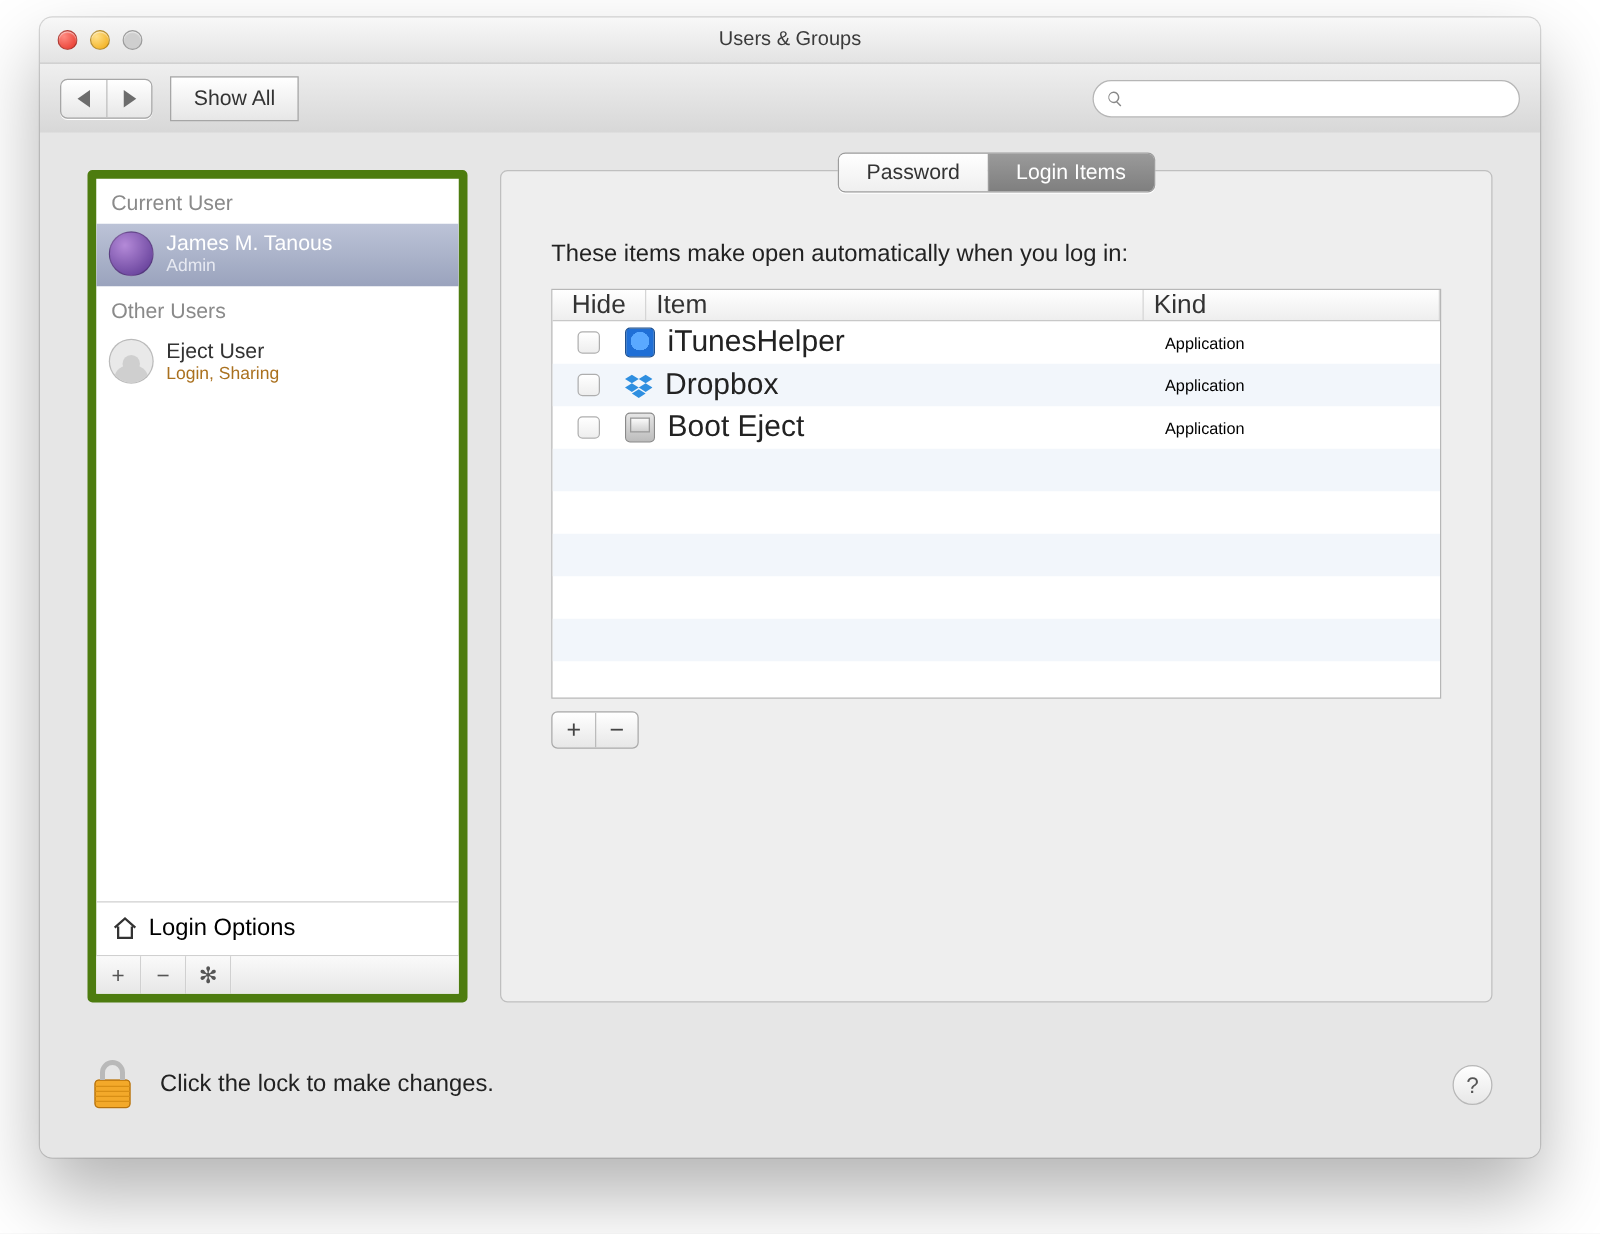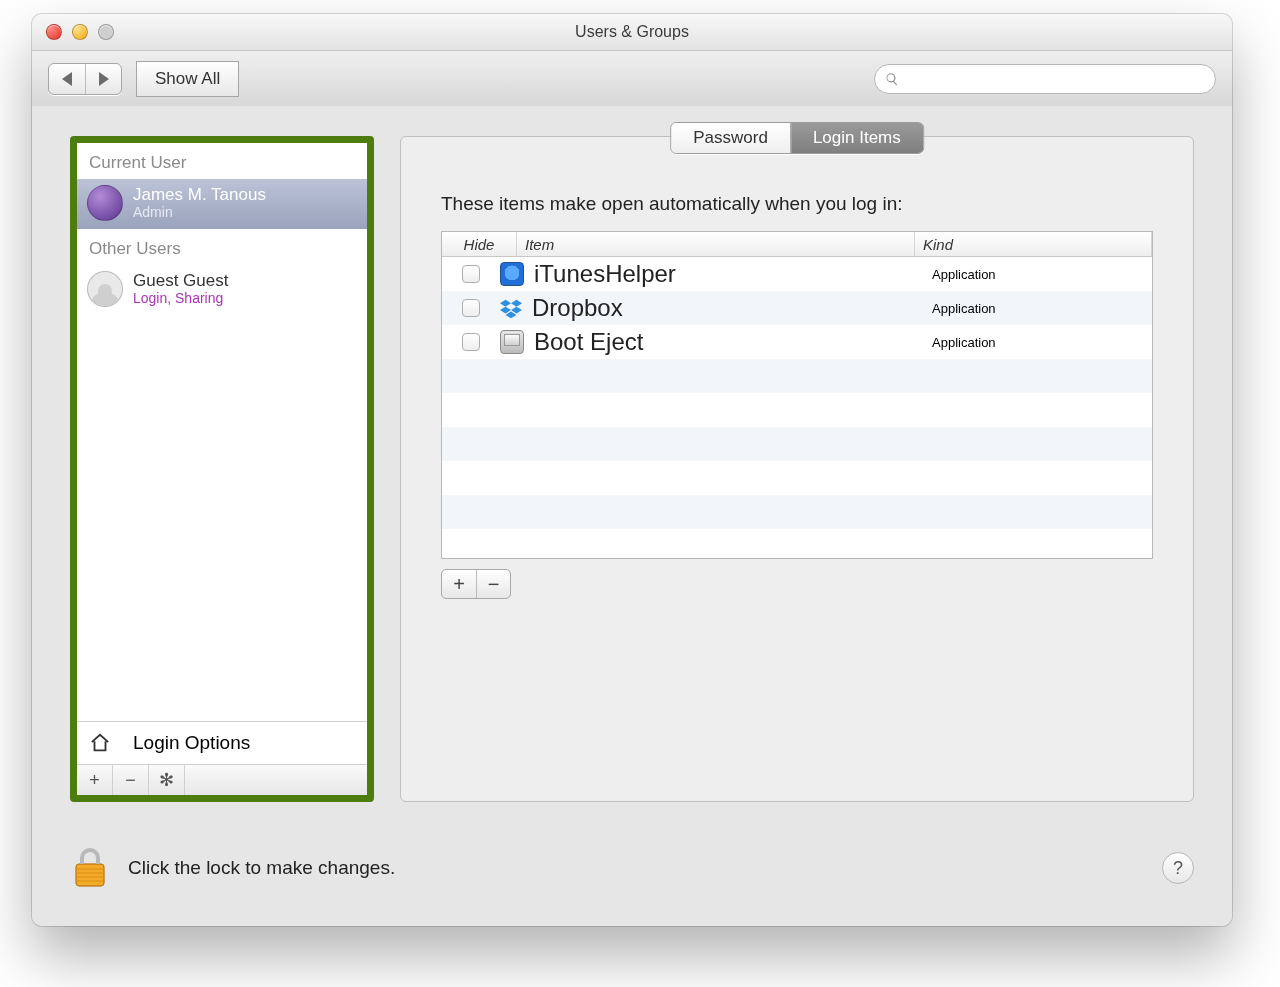--- a/index.html
+++ b/index.html
@@ -75,24 +75,24 @@
   }
   .avatar { width:34px; height:34px; border-radius:50%; flex:none; border:1px solid rgba(0,0,0,.2); }
   .avatar.purple { background:radial-gradient(circle at 35% 30%, #b48ad8, #58348f); }
   .avatar.blank { background:#e9e9e9; position:relative; overflow:hidden; }
   .avatar.blank::before { content:""; position:absolute; left:50%; top:35%; width:14px;height:14px; background:#cfcfcf; border-radius:50%; transform:translateX(-50%); }
   .avatar.blank::after { content:""; position:absolute; left:50%; top:60%; width:26px;height:18px; background:#cfcfcf; border-radius:50% 50% 0 0; transform:translateX(-50%); }
   .u-name { font-size:17px; line-height:1.1; }
   .u-sub  { font-size:14px; opacity:.9; }
   .user-row.sel .u-sub { color:#eef0f7; }
   .user-row:not(.sel) .u-name { color:#333; }
-  .user-row:not(.sel) .u-sub  { color:#a21caf; }
+  .user-row:not(.sel) .u-sub  { color:#a16207; }
   .sidebar-fill { flex:1; }
   .login-opts {
-    border-top:1px solid #d0d0d0; display:flex; align-items:center; gap:22px; padding:10px 12px;
+    border-top:1px solid #d0d0d0; display:flex; align-items:center; gap:8px; padding:10px 12px;
   }
   .house-icon { width:22px; height:22px; }
   .sidebar-tools {
     border-top:1px solid #d0d0d0; display:flex; height:30px;
   }
   .sidebar-tools button {
     width:36px; border:none; background:linear-gradient(#fafafa,#e7e7e7);
     border-right:1px solid #d0d0d0; display:flex; align-items:center; justify-content:center; font-size:18px; color:#555;
   }
   .sidebar-tools .rest { flex:1; background:linear-gradient(#fafafa,#e7e7e7); }
@@ -114,21 +114,21 @@
     border:1px solid #bfbfbf; border-radius:6px; background:#eeeeee;
     padding:56px 40px 30px;
   }
   .intro { font-size:19px; color:#222; margin-bottom:16px; }
 
   .table {
     border:1px solid #b7b7b7; background:#fff; height:326px; overflow:hidden;
   }
   .thead {
     display:flex; height:24px; background:linear-gradient(#ffffff,#eeeeee);
-    border-bottom:1px solid #c8c8c8; font-size:15px; color:#333;font-style:italic;
+    border-bottom:1px solid #c8c8c8; font-size:21px; color:#333;
   }
   .th { display:flex; align-items:center; padding:0 8px; border-right:1px solid #d5d5d5; }
   .th.hide { width:58px; justify-content:center; }
   .th.item { flex:1; }
   .th.kind { width:220px; }
   .tr { display:flex; height:34px; align-items:center; }
   .tr.alt { background:#f2f6fb; }
   .td.hide { width:58px; display:flex; justify-content:center; }
   .td.item { flex:1; display:flex; align-items:center; gap:10px; font-size:24px; color:#222; }
   .td.kind { width:220px; font-size:13px; }
@@ -206,21 +206,21 @@
             <div class="avatar purple"></div>
             <div>
               <div class="u-name">James M. Tanous</div>
               <div class="u-sub">Admin</div>
             </div>
           </div>
           <div class="sect-label">Other Users</div>
           <div class="user-row">
             <div class="avatar blank"></div>
             <div>
-              <div class="u-name">Guest Guest</div>
+              <div class="u-name">Eject User</div>
               <div class="u-sub">Login, Sharing</div>
             </div>
           </div>
           <div class="sidebar-fill"></div>
           <div class="login-opts">
             <svg class="house-icon" viewBox="0 0 24 24">
                 <path fill="none" stroke="#333" stroke-width="2" d="M3 11l9-8 9 8M6 10v10h12V10"></path>
               </svg>
             <span style="font-size:19px;">Login Options</span>
           </div>

